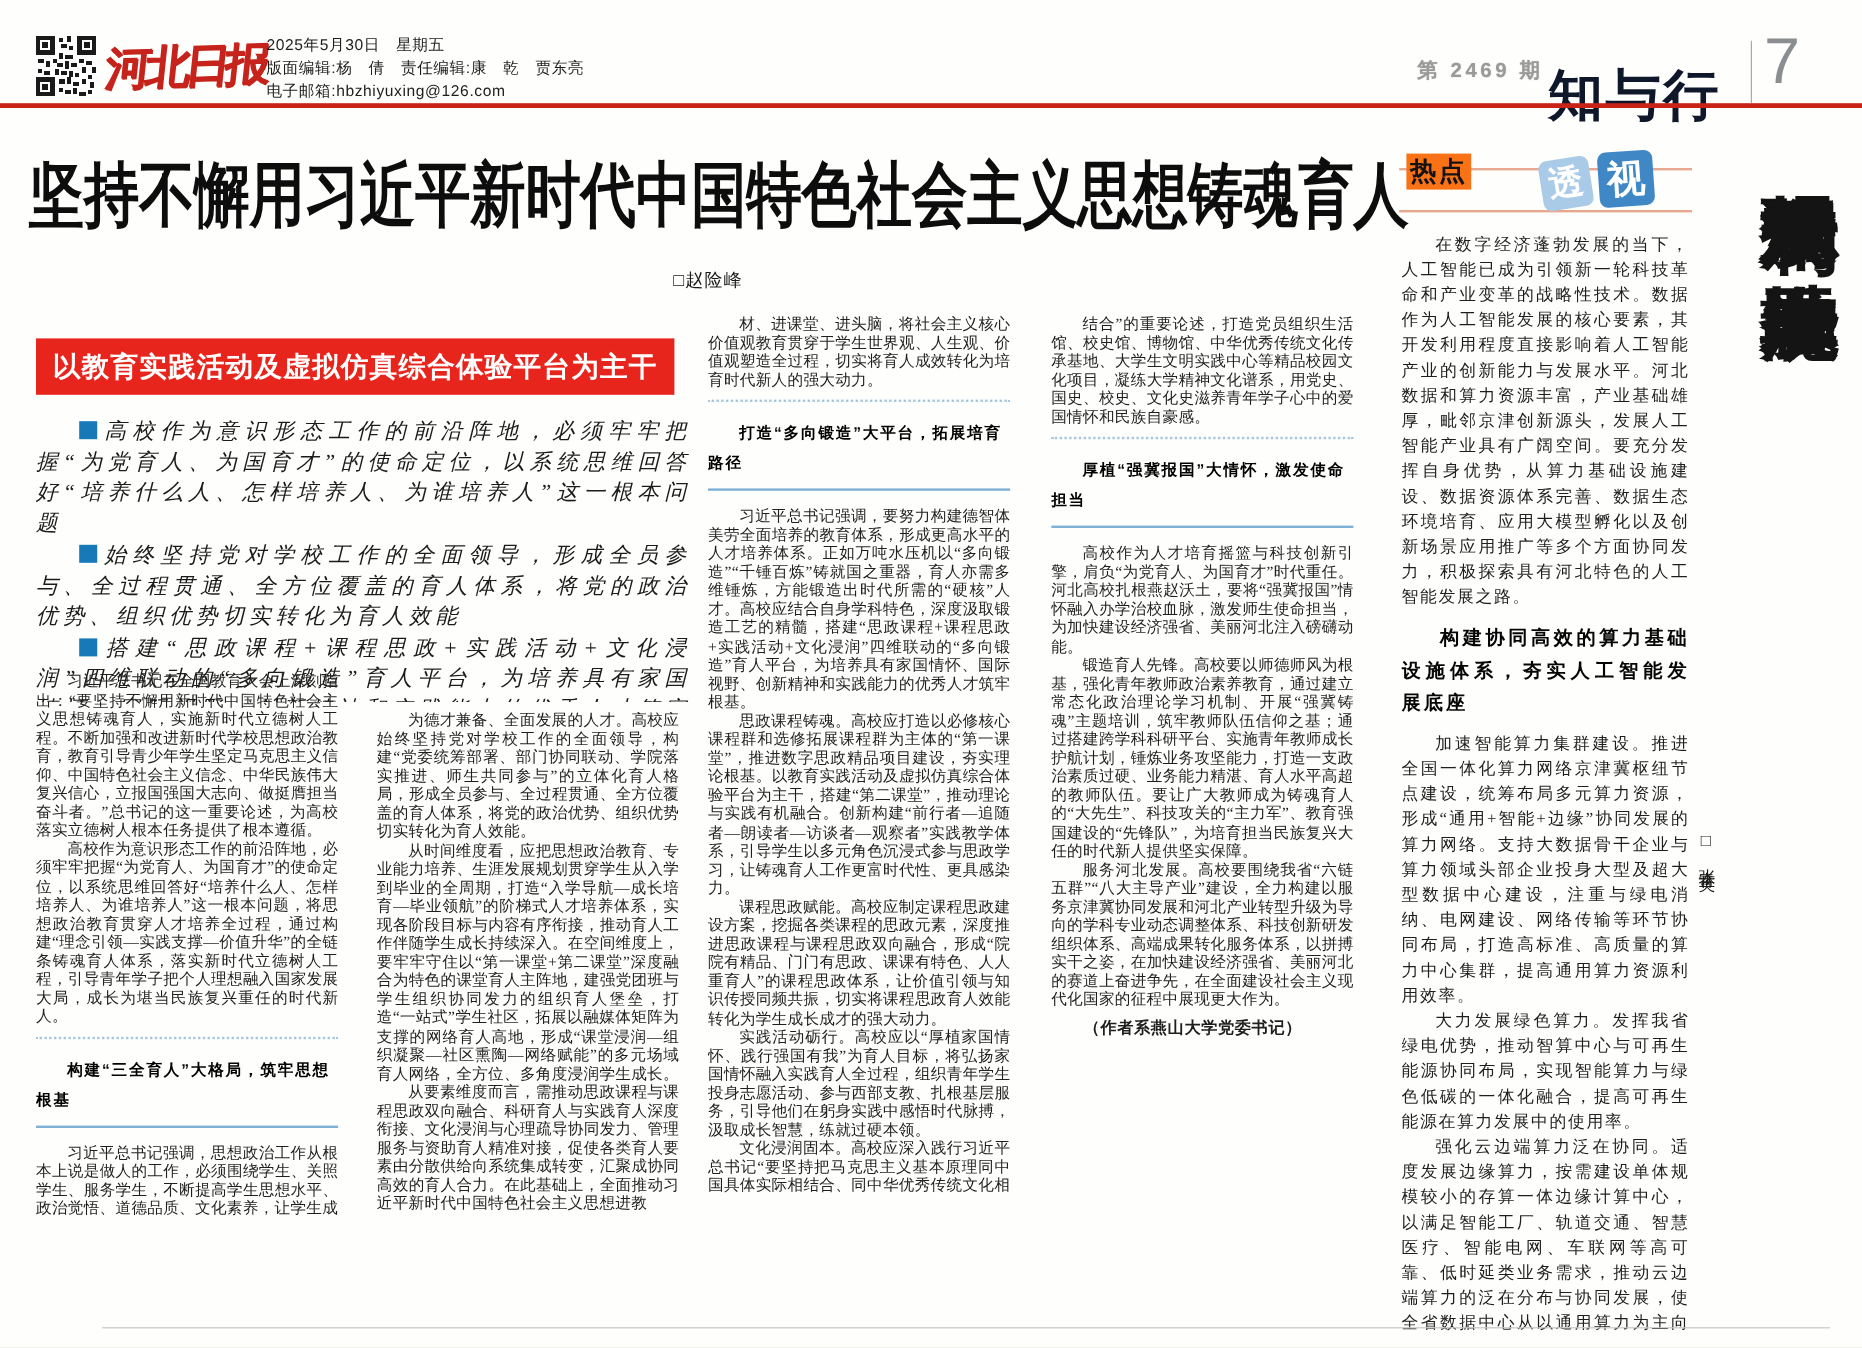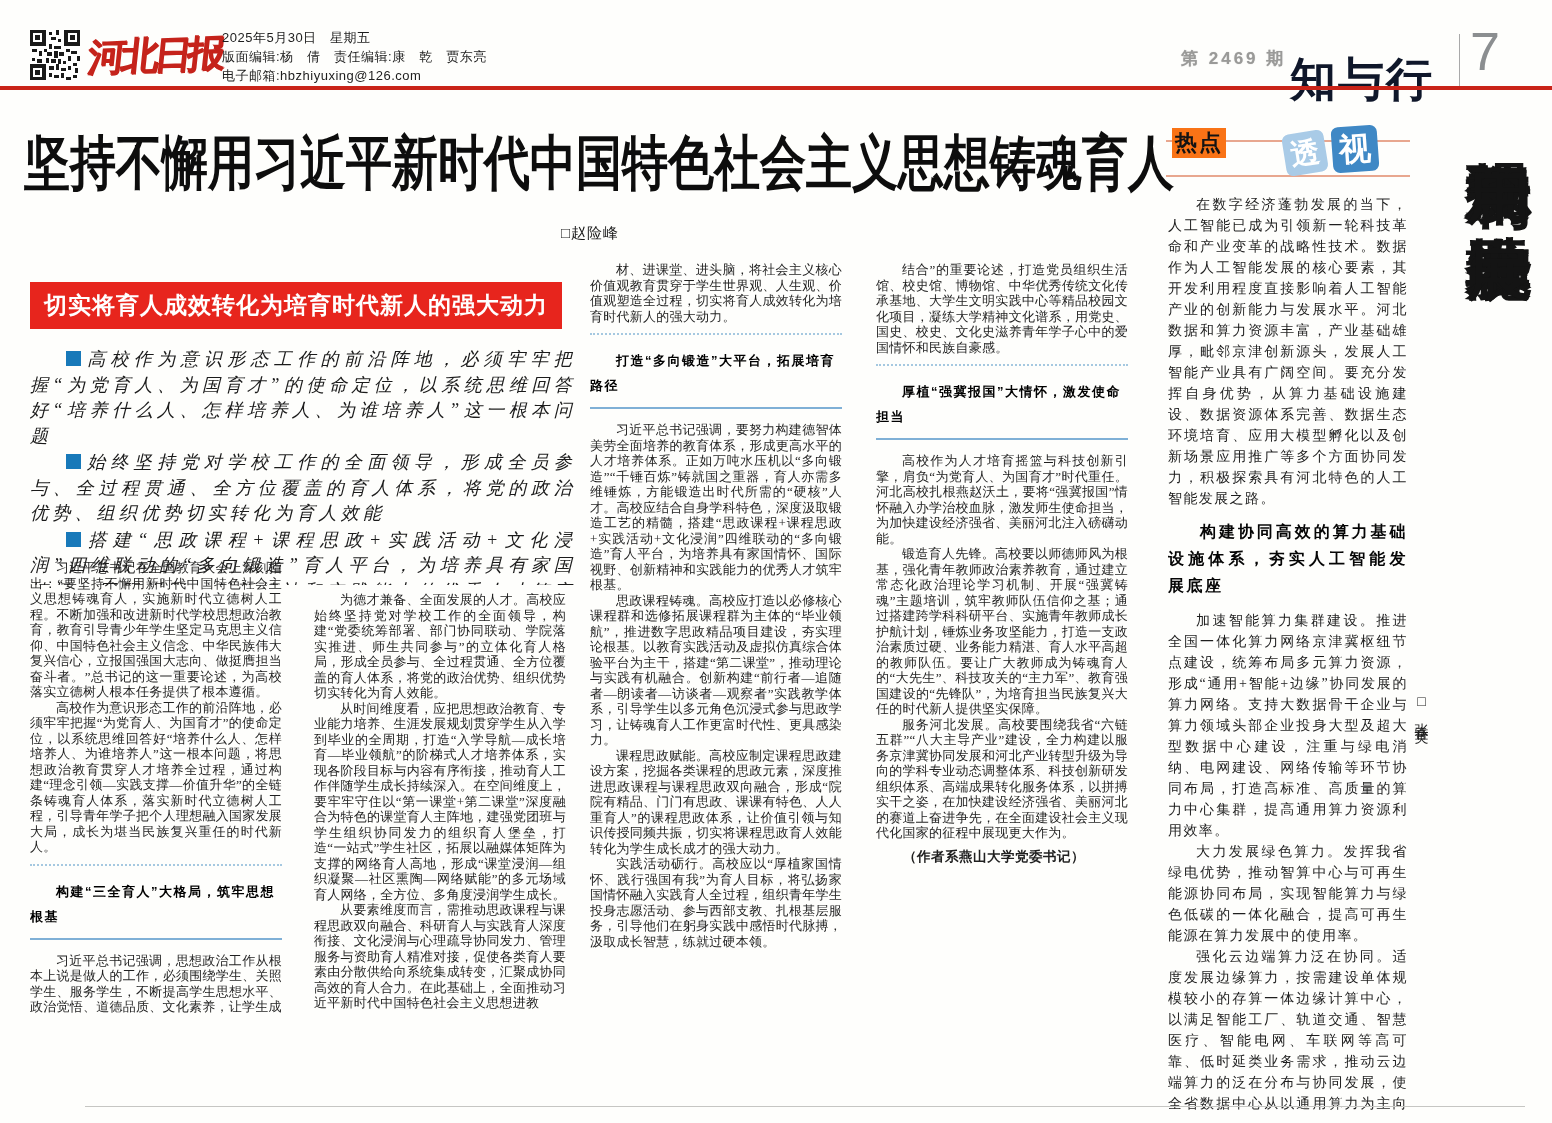--- a/index.html
+++ b/index.html
@@ -150,21 +150,21 @@
     <div>电子邮箱:hbzhiyuxing@126.com</div>
   </div>
   <div class="issue-no">第 2469 期</div>
   <div class="section-name">知与行</div>
   <div class="mast-divider"></div>
   <div class="page-no">7</div>
   <div class="red-rule"></div>
 
   <h1 class="headline">坚持不懈用习近平新时代中国特色社会主义思想铸魂育人</h1>
   <div class="byline">□赵险峰</div>
-  <div class="banner">切实将育人成效转化为培育时代新人的强大动力</div>
+  <div class="banner">以教育实践活动及虚拟仿真综合体验平台为主干</div>
 
   <div class="highlights">
     <p><span class="sq"></span><span>高校作为意识形态工作的前沿阵地，必须牢牢把握“为党育人、为国育才”的使命定位，以系统思维回答好“培养什么人、怎样培养人、为谁培养人”这一根本问题</span></p>
     <p><span class="sq"></span><span>始终坚持党对学校工作的全面领导，形成全员参与、全过程贯通、全方位覆盖的育人体系，将党的政治优势、组织优势切实转化为育人效能</span></p>
     <p><span class="sq"></span><span>搭建“思政课程+课程思政+实践活动+文化浸润”四维联动的“多向锻造”育人平台，为培养具有家国情怀、国际视野、创新精神和实践能力的优秀人才筑牢根基</span></p>
   </div>
 
   <div class="body-col col1">
     <p>习近平总书记在全国教育大会上深刻指出：“要坚持不懈用新时代中国特色社会主义思想铸魂育人，实施新时代立德树人工程。不断加强和改进新时代学校思想政治教育，教育引导青少年学生坚定马克思主义信仰、中国特色社会主义信念、中华民族伟大复兴信心，立报国强国大志向、做挺膺担当奋斗者。”总书记的这一重要论述，为高校落实立德树人根本任务提供了根本遵循。</p>
     <p>高校作为意识形态工作的前沿阵地，必须牢牢把握“为党育人、为国育才”的使命定位，以系统思维回答好“培养什么人、怎样培养人、为谁培养人”这一根本问题，将思想政治教育贯穿人才培养全过程，通过构建“理念引领—实践支撑—价值升华”的全链条铸魂育人体系，落实新时代立德树人工程，引导青年学子把个人理想融入国家发展大局，成长为堪当民族复兴重任的时代新人。</p>
@@ -177,23 +177,24 @@
     <p>为德才兼备、全面发展的人才。高校应始终坚持党对学校工作的全面领导，构建“党委统筹部署、部门协同联动、学院落实推进、师生共同参与”的立体化育人格局，形成全员参与、全过程贯通、全方位覆盖的育人体系，将党的政治优势、组织优势切实转化为育人效能。</p>
     <p>从时间维度看，应把思想政治教育、专业能力培养、生涯发展规划贯穿学生从入学到毕业的全周期，打造“入学导航—成长培育—毕业领航”的阶梯式人才培养体系，实现各阶段目标与内容有序衔接，推动育人工作伴随学生成长持续深入。在空间维度上，要牢牢守住以“第一课堂+第二课堂”深度融合为特色的课堂育人主阵地，建强党团班与学生组织协同发力的组织育人堡垒，打造“一站式”学生社区，拓展以融媒体矩阵为支撑的网络育人高地，形成“课堂浸润—组织凝聚—社区熏陶—网络赋能”的多元场域育人网络，全方位、多角度浸润学生成长。</p>
     <p>从要素维度而言，需推动思政课程与课程思政双向融合、科研育人与实践育人深度衔接、文化浸润与心理疏导协同发力、管理服务与资助育人精准对接，促使各类育人要素由分散供给向系统集成转变，汇聚成协同高效的育人合力。在此基础上，全面推动习近平新时代中国特色社会主义思想进教</p>
   </div>
 
   <div class="body-col col3">
     <p>材、进课堂、进头脑，将社会主义核心价值观教育贯穿于学生世界观、人生观、价值观塑造全过程，切实将育人成效转化为培育时代新人的强大动力。</p>
     <div class="dotsep"></div>
     <h3 class="subhead">打造“多向锻造”大平台，拓展培育路径</h3>
     <p>习近平总书记强调，要努力构建德智体美劳全面培养的教育体系，形成更高水平的人才培养体系。正如万吨水压机以“多向锻造”“千锤百炼”铸就国之重器，育人亦需多维锤炼，方能锻造出时代所需的“硬核”人才。高校应结合自身学科特色，深度汲取锻造工艺的精髓，搭建“思政课程+课程思政+实践活动+文化浸润”四维联动的“多向锻造”育人平台，为培养具有家国情怀、国际视野、创新精神和实践能力的优秀人才筑牢根基。</p>
-    <p>思政课程铸魂。高校应打造以必修核心课程群和选修拓展课程群为主体的“毕业领航”，推进数字思政精品项目建设，夯实理论根基。以教育实践活动及虚拟仿真综合体验平台为主干，搭建“第二课堂”，推动理论与实践有机融合。创新构建“前行者—追随者—朗读者—访谈者—观察者”实践教学体系，引导学生以多元角色沉浸式参与思政学习，让铸魂育人工作更富时代性、更具感染力。</p>
+    <p>思政课程铸魂。高校应打造以必修核心课程群和选修拓展课程群为主体的“第一课堂”，推进数字思政精品项目建设，夯实理论根基。以教育实践活动及虚拟仿真综合体验平台为主干，搭建“第二课堂”，推动理论与实践有机融合。创新构建“前行者—追随者—朗读者—访谈者—观察者”实践教学体系，引导学生以多元角色沉浸式参与思政学习，让铸魂育人工作更富时代性、更具感染力。</p>
     <p>课程思政赋能。高校应制定课程思政建设方案，挖掘各类课程的思政元素，深度推进思政课程与课程思政双向融合，形成“院院有精品、门门有思政、课课有特色、人人重育人”的课程思政体系，让价值引领与知识传授同频共振，切实将课程思政育人效能转化为学生成长成才的强大动力。</p>
     <p>实践活动砺行。高校应以“厚植家国情怀、践行强国有我”为育人目标，将弘扬家国情怀融入实践育人全过程，组织青年学生投身志愿活动、参与西部支教、扎根基层服务，引导他们在躬身实践中感悟时代脉搏，汲取成长智慧，练就过硬本领。</p>
+    <p>文化浸润固本。高校应深入践行习近平总书记“要坚持把马克思主义基本原理同中国具体实际相结合、同中华优秀传统文化相</p>
   </div>
 
   <div class="body-col col4">
     <p>结合”的重要论述，打造党员组织生活馆、校史馆、博物馆、中华优秀传统文化传承基地、大学生文明实践中心等精品校园文化项目，凝练大学精神文化谱系，用党史、国史、校史、文化史滋养青年学子心中的爱国情怀和民族自豪感。</p>
     <div class="dotsep"></div>
     <h3 class="subhead">厚植“强冀报国”大情怀，激发使命担当</h3>
     <p>高校作为人才培育摇篮与科技创新引擎，肩负“为党育人、为国育才”时代重任。河北高校扎根燕赵沃土，要将“强冀报国”情怀融入办学治校血脉，激发师生使命担当，为加快建设经济强省、美丽河北注入磅礴动能。</p>
     <p>锻造育人先锋。高校要以师德师风为根基，强化青年教师政治素养教育，通过建立常态化政治理论学习机制、开展“强冀铸魂”主题培训，筑牢教师队伍信仰之基；通过搭建跨学科科研平台、实施青年教师成长护航计划，锤炼业务攻坚能力，打造一支政治素质过硬、业务能力精湛、育人水平高超的教师队伍。要让广大教师成为铸魂育人的“大先生”、科技攻关的“主力军”、教育强国建设的“先锋队”，为培育担当民族复兴大任的时代新人提供坚实保障。</p>
     <p>服务河北发展。高校要围绕我省“六链五群”“八大主导产业”建设，全力构建以服务京津冀协同发展和河北产业转型升级为导向的学科专业动态调整体系、科技创新研发组织体系、高端成果转化服务体系，以拼搏实干之姿，在加快建设经济强省、美丽河北的赛道上奋进争先，在全面建设社会主义现代化国家的征程中展现更大作为。</p>
     <p class="sig">（作者系燕山大学党委书记）</p>

